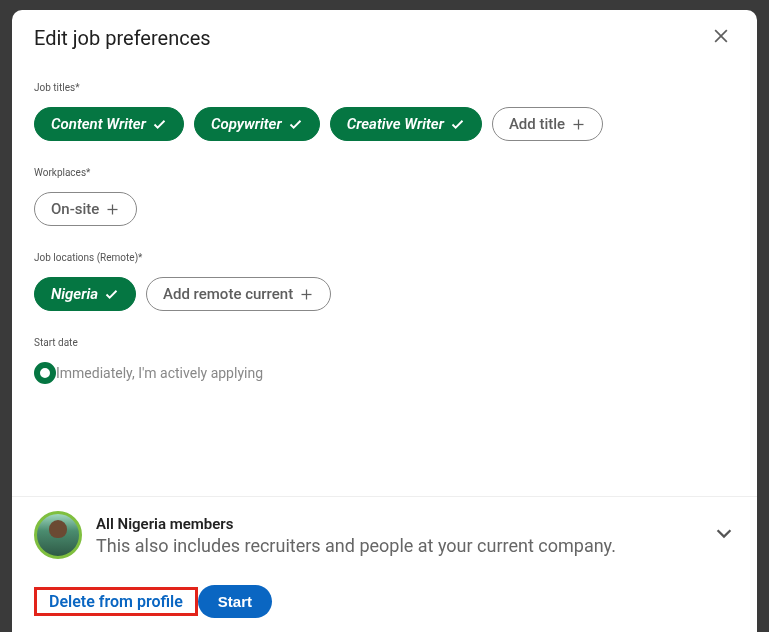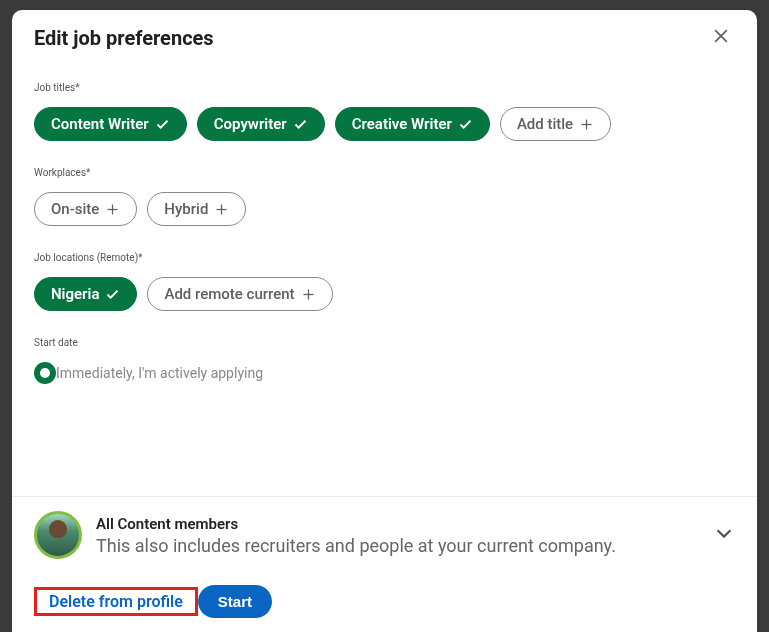--- a/index.html
+++ b/index.html
@@ -23,21 +23,21 @@
     flex-direction: column;
   }
   .modal-header {
     display: flex;
     align-items: center;
     justify-content: space-between;
     padding: 14px 22px 12px 22px;
   }
   .modal-title {
     font-size: 20px;
-    font-weight: 700;
+    font-weight: 400;
     color: #202020;
   }
   .close-btn {
     width: 28px;
     height: 28px;
     display: flex;
     align-items: center;
     justify-content: center;
     cursor: pointer;
     color: #5e5e5e;
@@ -67,20 +67,21 @@
     border-radius: 999px;
     font-size: 15px;
     font-weight: 600;
     cursor: pointer;
     line-height: 1.2;
   }
   .chip.selected {
     background: #057642;
     color: #fff;
     border: 1px solid #057642;
+    font-style: italic;
   }
   .chip.outline {
     background: #fff;
     color: #5e5e5e;
     border: 1px solid #888;
     font-weight: 500;
     text-align: right;
   }
   .chip .ic { display:inline-flex; }
   .chip .ic svg { width: 15px; height: 15px; }
@@ -219,29 +220,20 @@
       <div class="chip-row">
         <span class="chip outline">
           <span>On-site</span>
           <span class="ic">
               <svg viewBox="0 0 24 24" fill="none" stroke="currentColor" stroke-width="2">
                 <line x1="12" y1="4" x2="12" y2="20"></line>
                 <line x1="4" y1="12" x2="20" y2="12"></line>
               </svg>
             </span>
         </span>
-        <span class="chip outline">
-          <span>Hybrid</span>
-          <span class="ic">
-              <svg viewBox="0 0 24 24" fill="none" stroke="currentColor" stroke-width="2">
-                <line x1="12" y1="4" x2="12" y2="20"></line>
-                <line x1="4" y1="12" x2="20" y2="12"></line>
-              </svg>
-            </span>
-        </span>
       </div>
     </div>
 
     <div class="section">
       <div class="section-label">Job locations (Remote)*</div>
       <div class="chip-row">
         <span class="chip selected">
           <span>Nigeria</span>
           <span class="ic">
               <svg viewBox="0 0 24 24" fill="none" stroke="currentColor" stroke-width="3">
@@ -267,21 +259,21 @@
         <span class="radio"></span>
         <span class="radio-label">Immediately, I'm actively applying</span>
       </div>
     </div>
 
   </div>
 
   <div class="visibility">
     <div class="avatar"></div>
     <div class="visibility-text">
-      <div class="vis-title">All Content members</div>
+      <div class="vis-title">All Nigeria members</div>
       <div class="vis-sub">This also includes recruiters and people at your current company.</div>
     </div>
     <span class="chevron">
       <svg viewBox="0 0 24 24" fill="none" stroke="currentColor" stroke-width="2.5">
           <polyline points="5 9 12 16 19 9"></polyline>
         </svg>
     </span>
   </div>
 
   <div class="modal-footer">

